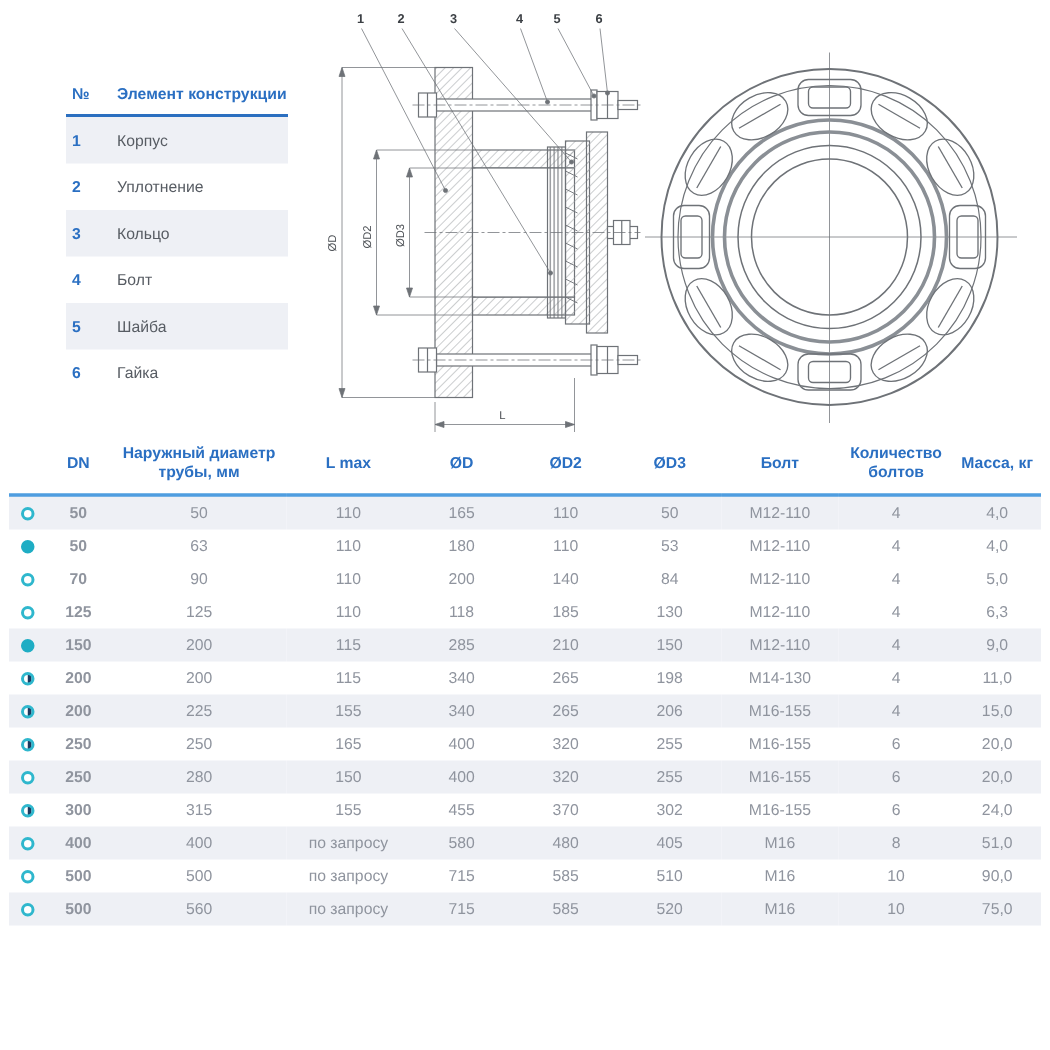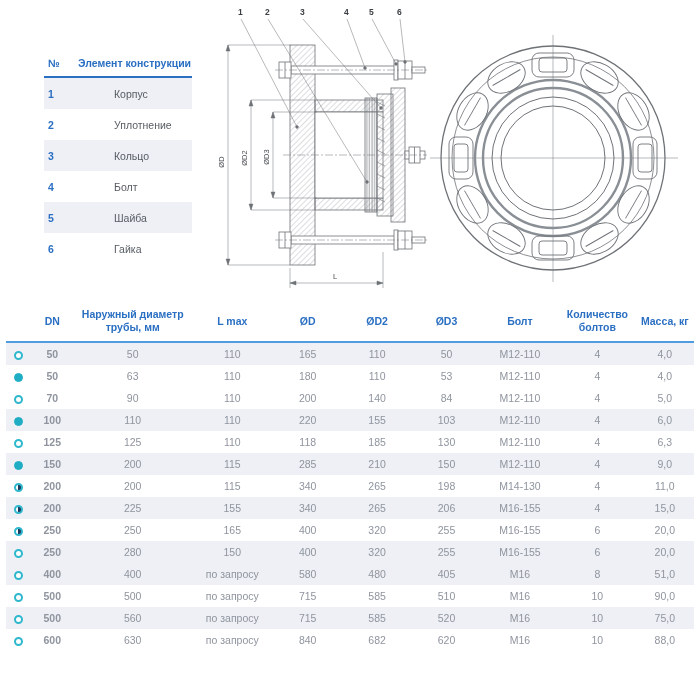--- a/index.html
+++ b/index.html
@@ -7,29 +7,29 @@
         font-family:"Liberation Sans",sans-serif;}
 
   
   .parts-table{position:absolute;left:44px;top:50px;width:148px;}
   .pt-header{display:flex;align-items:center;height:26px;border-bottom:2px solid #2b6fc0;
              color:#2a6fc2;font-weight:bold;font-size:10.5px;}
   .pt-header .pt-num{width:30px;text-align:left;padding-left:4px;}
   .pt-row{display:flex;align-items:center;height:31px;font-size:10.5px;}
   .pt-row.alt{background:#eef0f5;}
   .pt-row .pt-num{width:30px;padding-left:4px;color:#2a6fc2;font-weight:bold;}
-  .pt-row .pt-name{color:#575c63;margin-left:36px;}
+  .pt-row .pt-name{color:#575c63;}
 
   
   svg text{font-family:"Liberation Sans",sans-serif;}
   .dim-label{font-size:7.5px;fill:#4a4e53;}
   .callout{font-size:8.5px;fill:#3c4045;font-weight:bold;}
 
   
-  .spec-wrap{position:absolute;left:6px;top:304px;width:688px;}
+  .spec-wrap{position:absolute;left:6px;top:292px;width:688px;}
   table.spec{border-collapse:collapse;table-layout:fixed;width:688px;}
   table.spec th{color:#2a6fc2;font-weight:bold;font-size:10.5px;line-height:1.25;
                 padding:4px 1px 7px 1px;text-align:center;vertical-align:middle;
                 border-bottom:2px solid #4f9de0;}
   table.spec td{font-size:10.5px;color:#8f949e;text-align:center;height:22px;
                 padding:0 1px;white-space:nowrap;}
   table.spec tr.alt td{background:#eef0f5;}
   td.c-dn{color:#2673c9;font-weight:bold;}
   .marker{display:inline-block;width:9px;height:9px;border-radius:50%;box-sizing:border-box;vertical-align:middle;}
   .m-open{border:2.5px solid #2fb7cd;background:#fff;}
@@ -315,32 +315,20 @@
     <td>90</td>
     <td>110</td>
     <td>200</td>
     <td>140</td>
     <td>84</td>
     <td>M12-110</td>
     <td>4</td>
     <td>5,0</td>
   </tr>
 
-  <tr class="alt">
-    <td class="c-marker"><span class="marker m-filled"></span></td>
-    <td class="c-dn">100</td>
-    <td>110</td>
-    <td>110</td>
-    <td>220</td>
-    <td>155</td>
-    <td>103</td>
-    <td>M12-110</td>
-    <td>4</td>
-    <td>6,0</td>
-  </tr>
 
   <tr>
     <td class="c-marker"><span class="marker m-open"></span></td>
     <td class="c-dn">125</td>
     <td>125</td>
     <td>110</td>
     <td>118</td>
     <td>185</td>
     <td>130</td>
     <td>M12-110</td>
@@ -406,20 +394,32 @@
     <td>280</td>
     <td>150</td>
     <td>400</td>
     <td>320</td>
     <td>255</td>
     <td>M16-155</td>
     <td>6</td>
     <td>20,0</td>
   </tr>
 
+  <tr>
+    <td class="c-marker"><span class="marker m-half"></span></td>
+    <td class="c-dn">300</td>
+    <td>315</td>
+    <td>155</td>
+    <td>455</td>
+    <td>370</td>
+    <td>302</td>
+    <td>M16-155</td>
+    <td>6</td>
+    <td>24,0</td>
+  </tr>
 
   <tr class="alt">
     <td class="c-marker"><span class="marker m-open"></span></td>
     <td class="c-dn">400</td>
     <td>400</td>
     <td>по запросу</td>
     <td>580</td>
     <td>480</td>
     <td>405</td>
     <td>M16</td>
@@ -446,29 +446,17 @@
     <td>560</td>
     <td>по запросу</td>
     <td>715</td>
     <td>585</td>
     <td>520</td>
     <td>M16</td>
     <td>10</td>
     <td>75,0</td>
   </tr>
 
-  <tr>
-    <td class="c-marker"><span class="marker m-open"></span></td>
-    <td class="c-dn">600</td>
-    <td>630</td>
-    <td>по запросу</td>
-    <td>840</td>
-    <td>682</td>
-    <td>620</td>
-    <td>M16</td>
-    <td>10</td>
-    <td>88,0</td>
-  </tr>
 </tbody>
     </table>
   </div>
 
 </div>
 
 </body></html>

